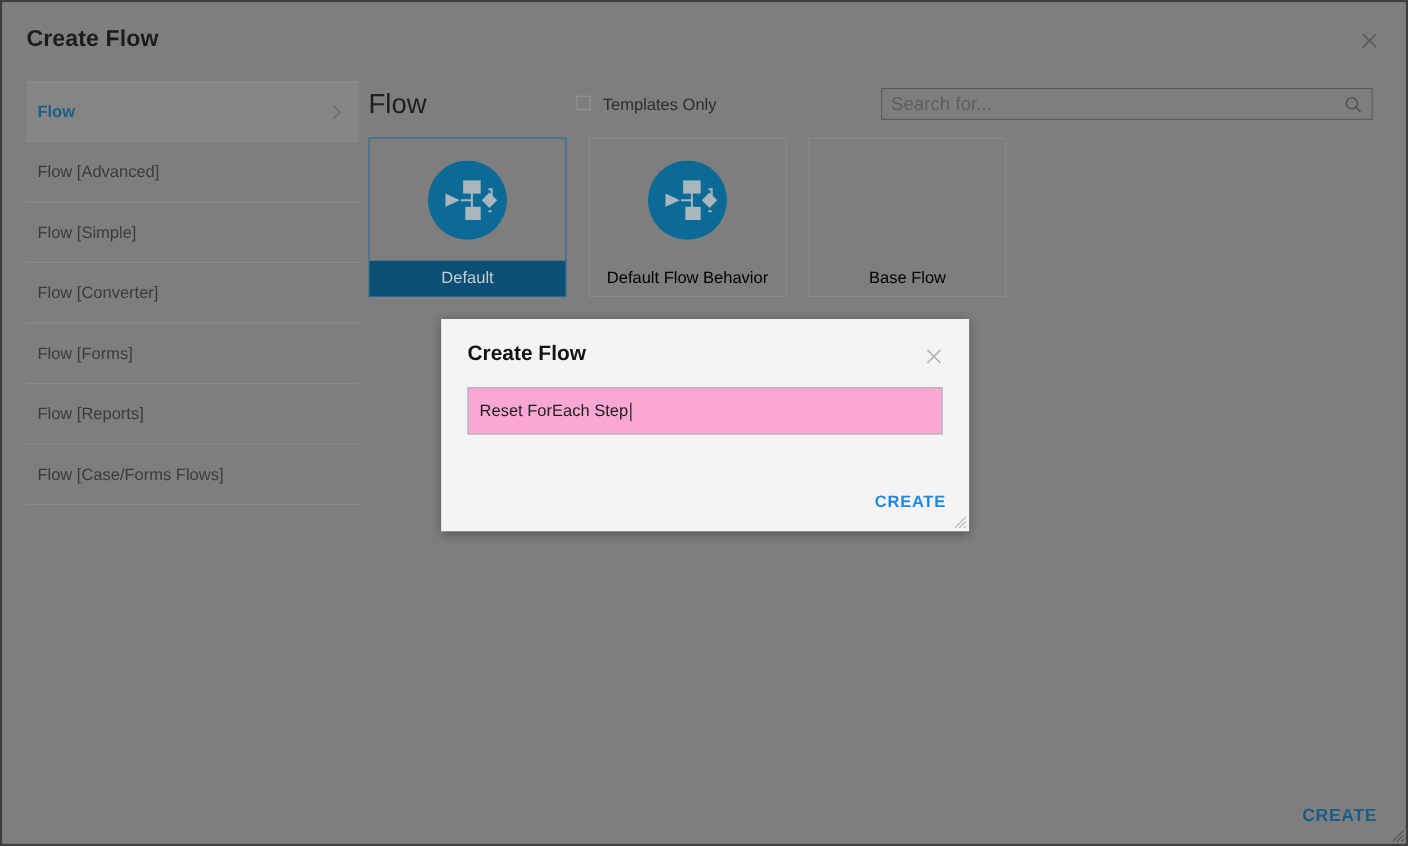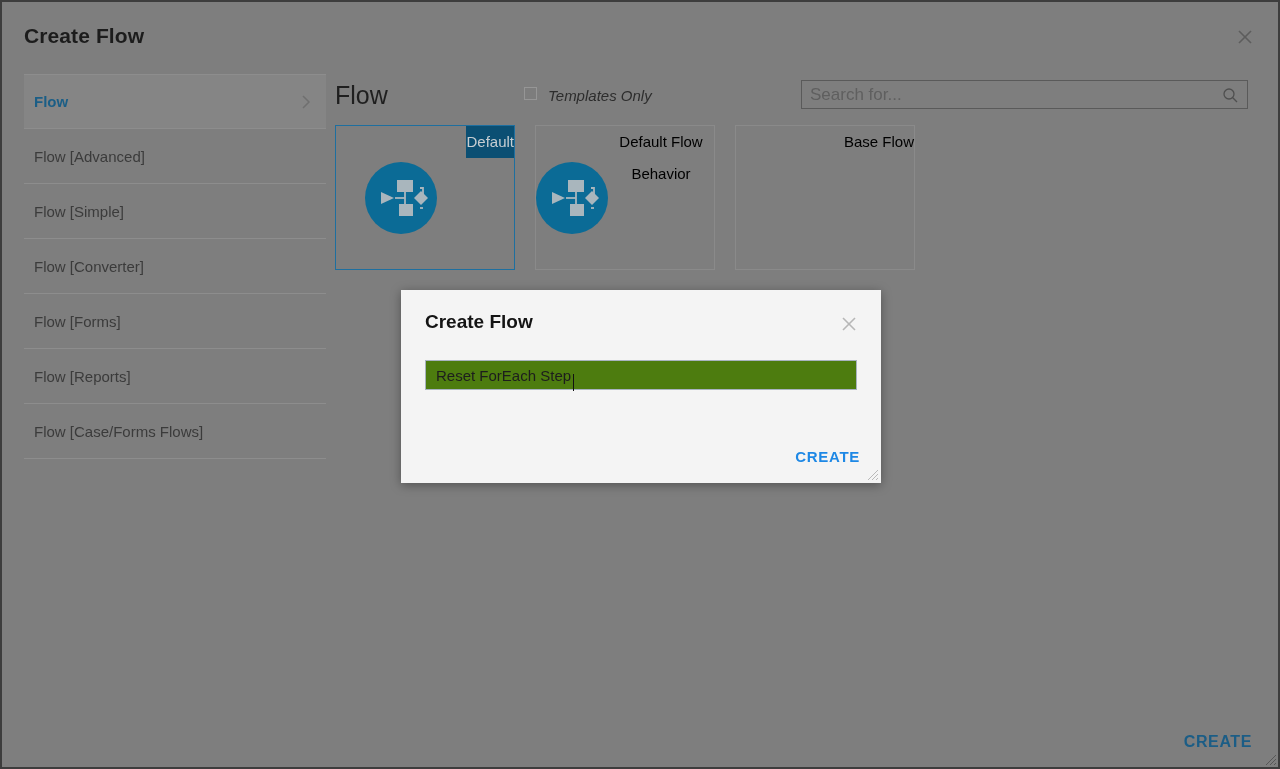--- a/index.html
+++ b/index.html
@@ -81,21 +81,20 @@
   .main-title {
     font-size: 25px;
     color: #1f1f1f;
     width: 180px;
   }
   .tmpl-wrap {
     display: flex;
     align-items: flex-start;
     gap: 11px;
     margin-left: 9px;
-    font-style: italic;
   }
   .cbox {
     width: 13px; height: 13px;
     border: 1px solid #969696;
     background: #7d7d7d;
     display: inline-block;
     cursor: pointer;
   }
   .tmpl-label {
     font-size: 15px;
@@ -133,21 +132,21 @@
     display: flex;
     gap: 20px;
     margin-top: 9px;
   }
   .card {
     width: 180px;
     height: 145px;
     border: 1px solid #8a8a8a;
     position: relative;
     display: flex;
-    flex-direction: row;
+    flex-direction: column;
     cursor: pointer;
     background: transparent;
   }
   .card.selected { border: 1px solid #1e6f9f; }
   .card-icon-area {
     flex: 1;
     display: flex;
     align-items: center;
     justify-content: center;
   }
@@ -203,24 +202,24 @@
   }
   .modal-close {
     position: absolute;
     right: 22px; top: 24px;
     width: 20px; height: 20px;
     color: #b7b7b7;
     cursor: pointer;
   }
   .modal-close svg { display:block; width:20px; height:20px; }
   .modal-input-wrap {
-    margin: 8px 24px;
-    height: 30px;
+    margin: 0 24px;
+    height: 43px;
     border: 1px solid #a8b3c0;
-    background: #4d7c0f;
+    background: #f9a8d4;
     display: flex;
     align-items: center;
   }
   .modal-input-wrap input {
     flex: 1;
     height: 100%;
     border: none;
     outline: none;
     background: transparent;
     font-family: "Liberation Sans", sans-serif;

